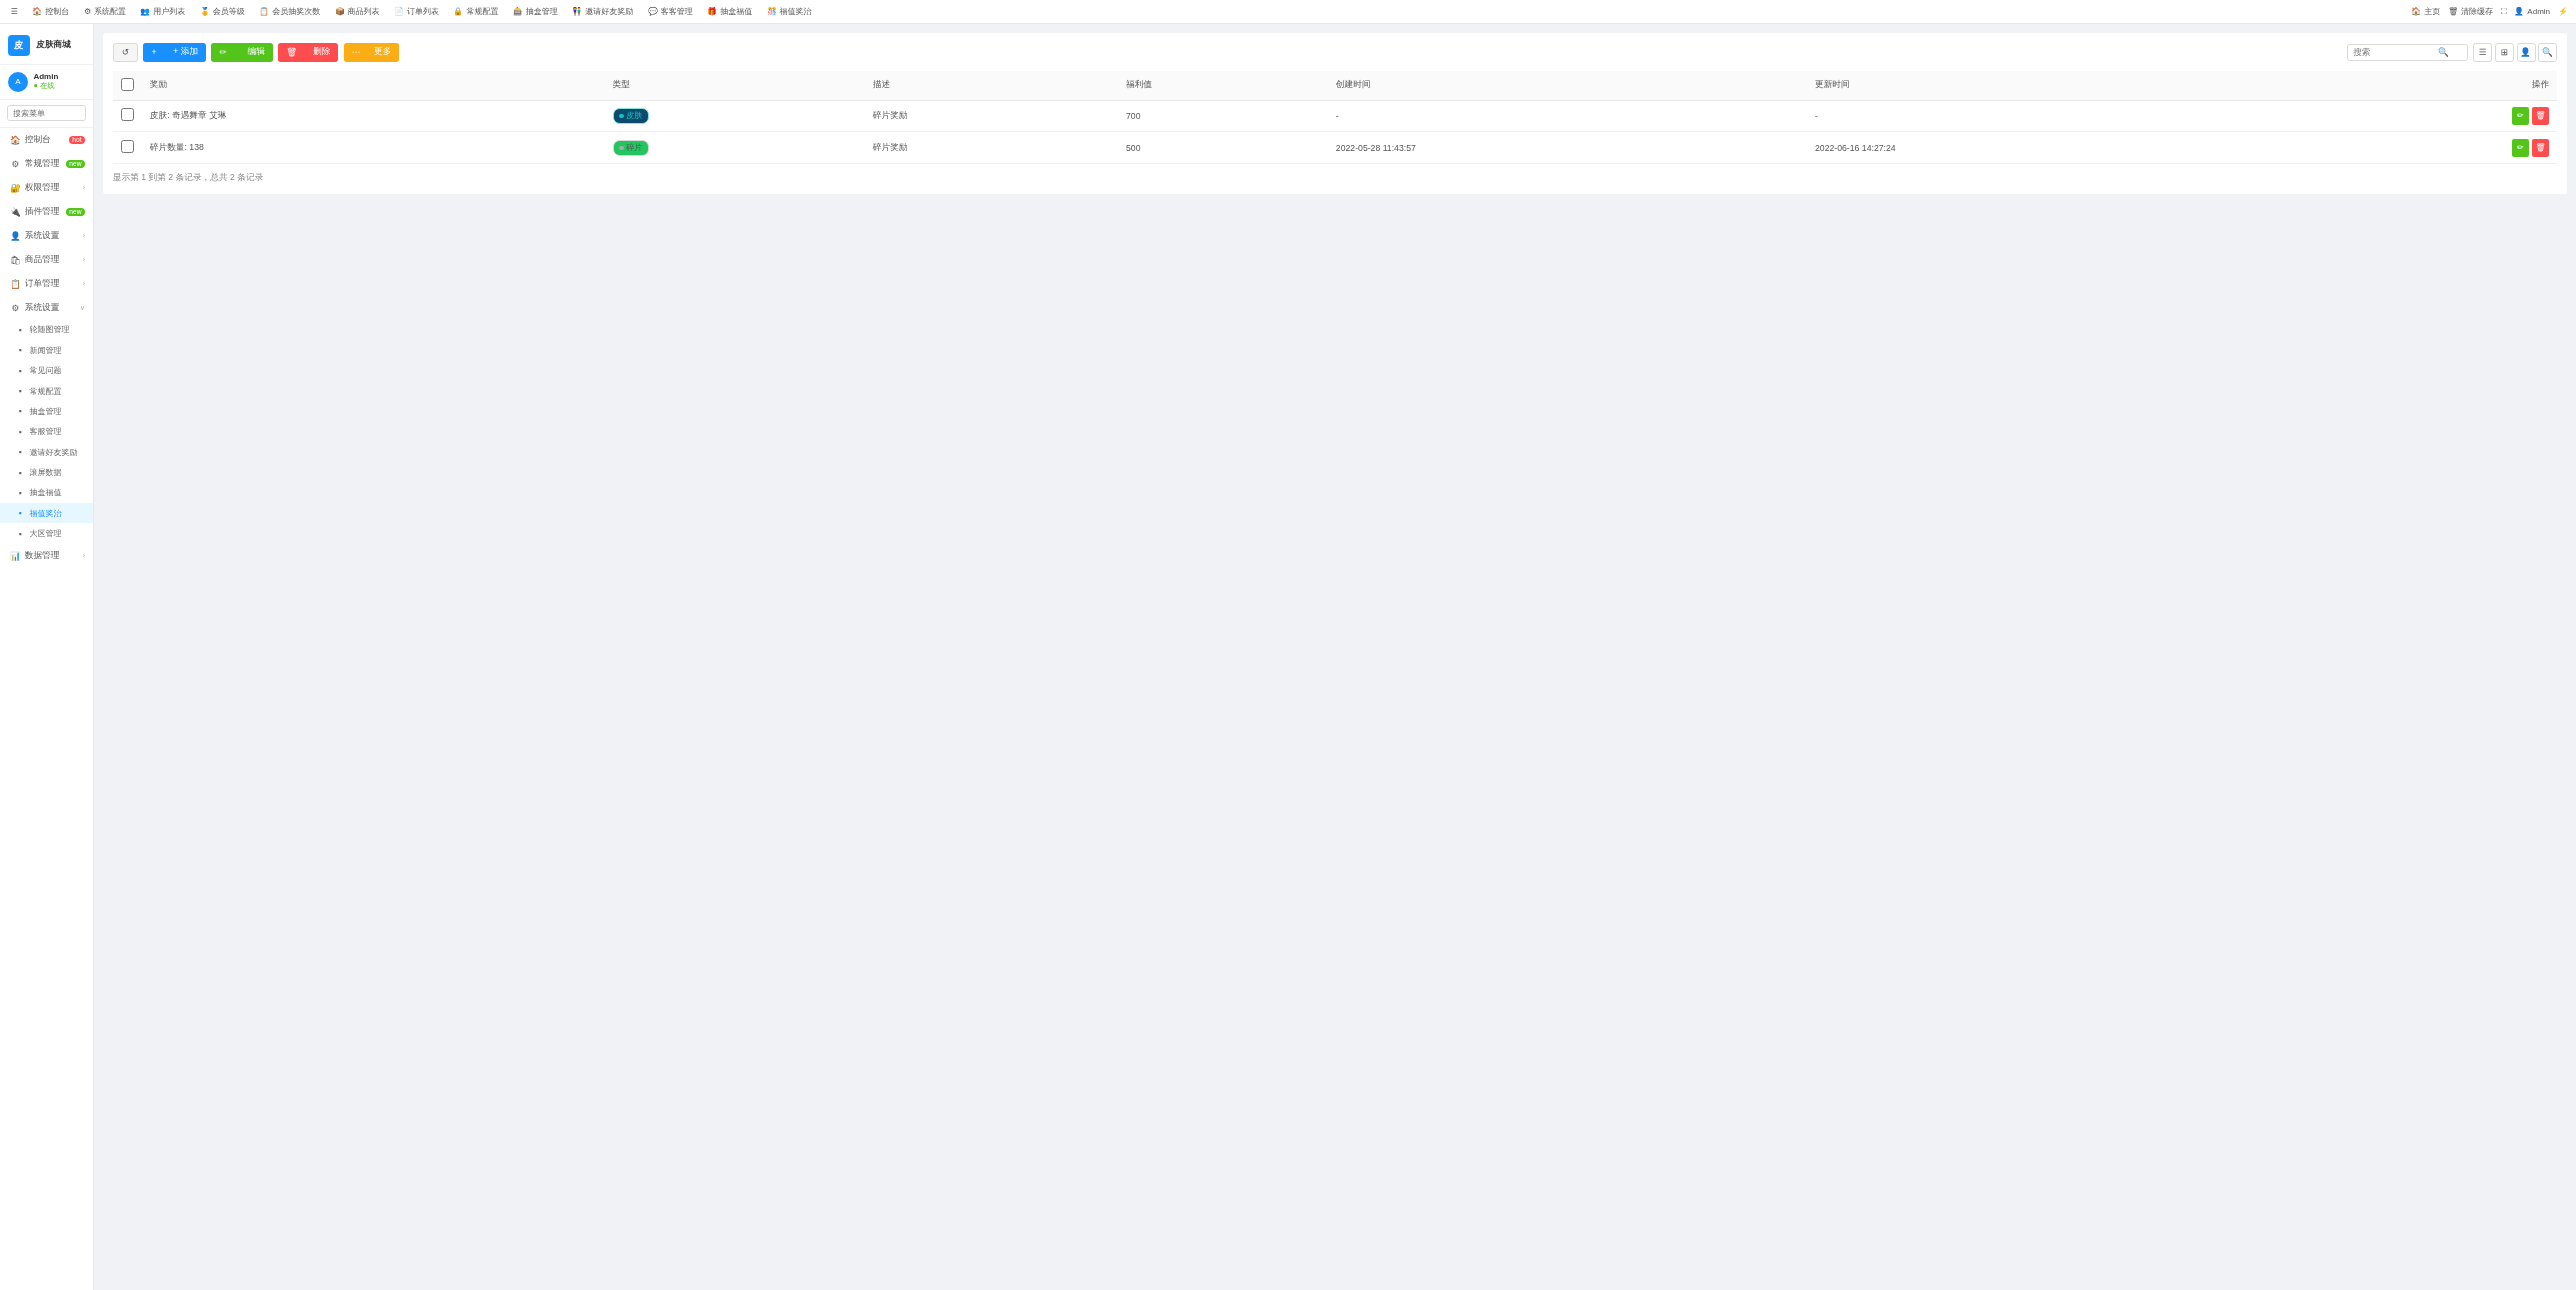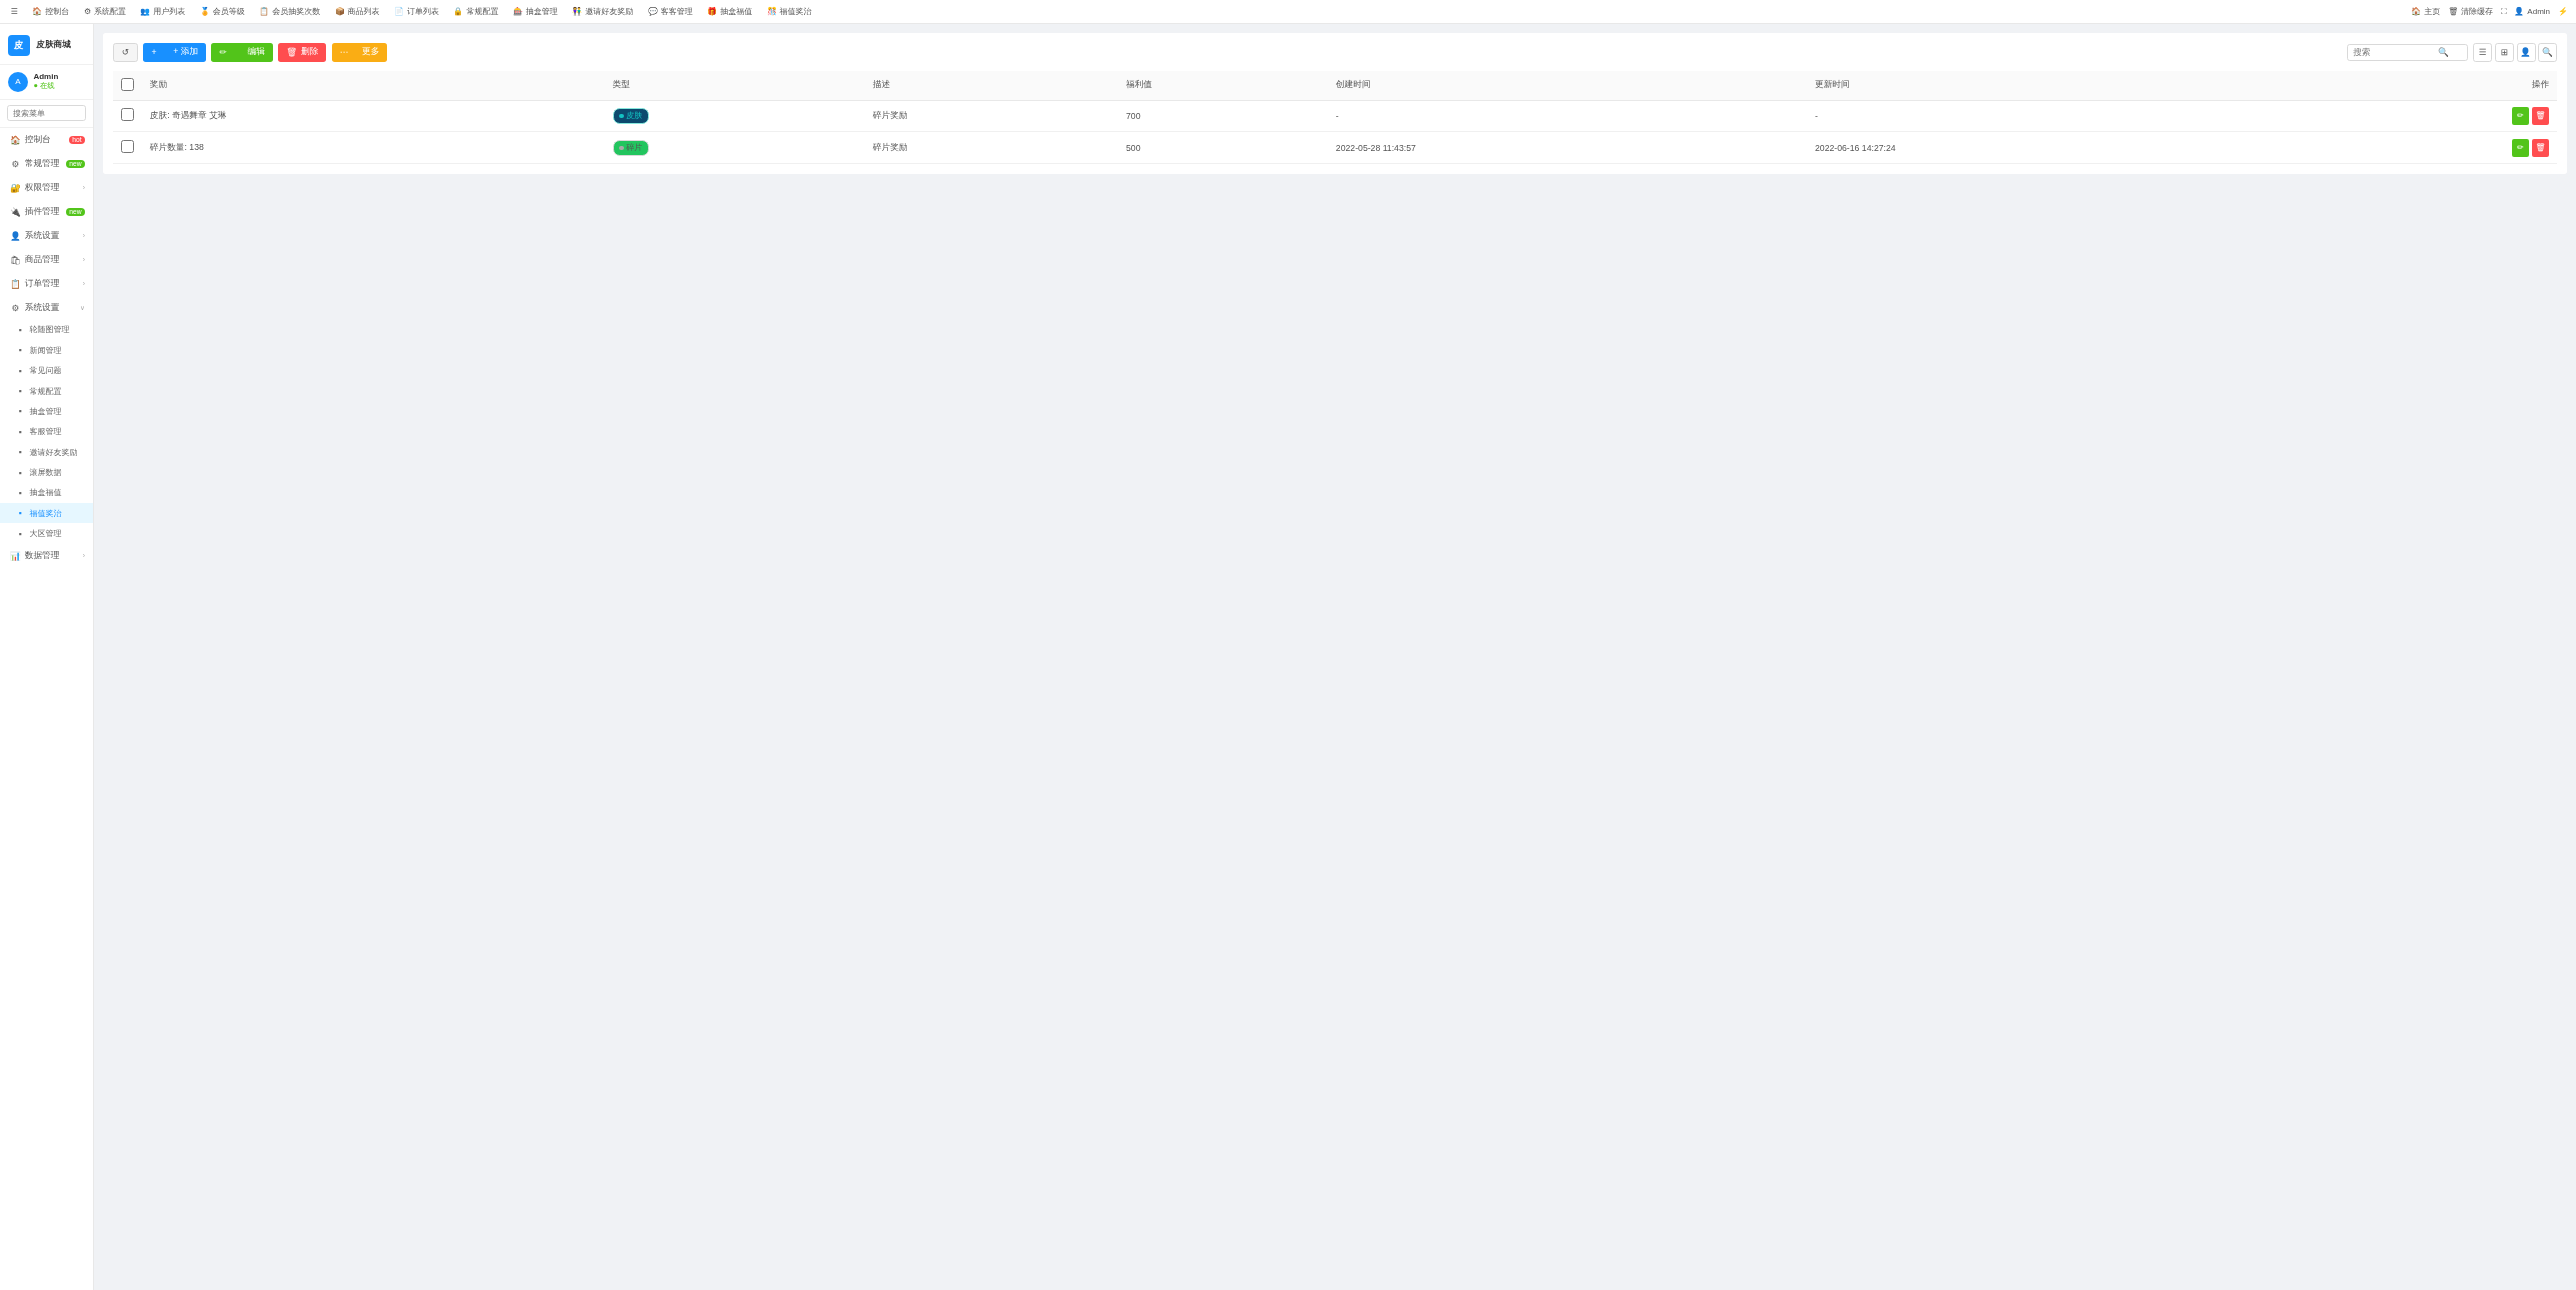--- a/index.html
+++ b/index.html
@@ -461,21 +461,21 @@
           <button class="btn btn-primary">
             <span>+</span>
             <span style="margin-left:14px;">+ 添加</span>
           </button>
           <button class="btn btn-success">
             <span>✏</span>
             <span style="margin-left:18px;">编辑</span>
           </button>
           <button class="btn btn-danger">
             <span>🗑</span>
-            <span style="margin-left:1px;">删除</span>
+            <span style="margin-left:13px;">删除</span>
           </button>
           <button class="btn btn-warning">
             <span>⋯</span>
             <span style="margin-left:11px;">更多</span>
           </button>
           <div class="toolbar-spacer"></div>
           <div class="search-box">
             <input type="text" placeholder="搜索" style="">
             <span style="cursor:pointer;color:#aaa;">🔍</span>
           </div>
@@ -565,17 +565,20 @@
               <td class="action-col">
                 <div class="action-btns">
                   <button class="action-btn action-btn-edit">✏</button>
                   <button class="action-btn action-btn-delete">🗑</button>
                 </div>
               </td>
             </tr>
           </tbody>
         </table>
 
+        <div class="table-footer">
+          <span>显示第 1 到第 2 条记录，总共 2 条记录</span>
+        </div>
       </div>
     </div>
   </div>
 </div>
 
 
 </body></html>

